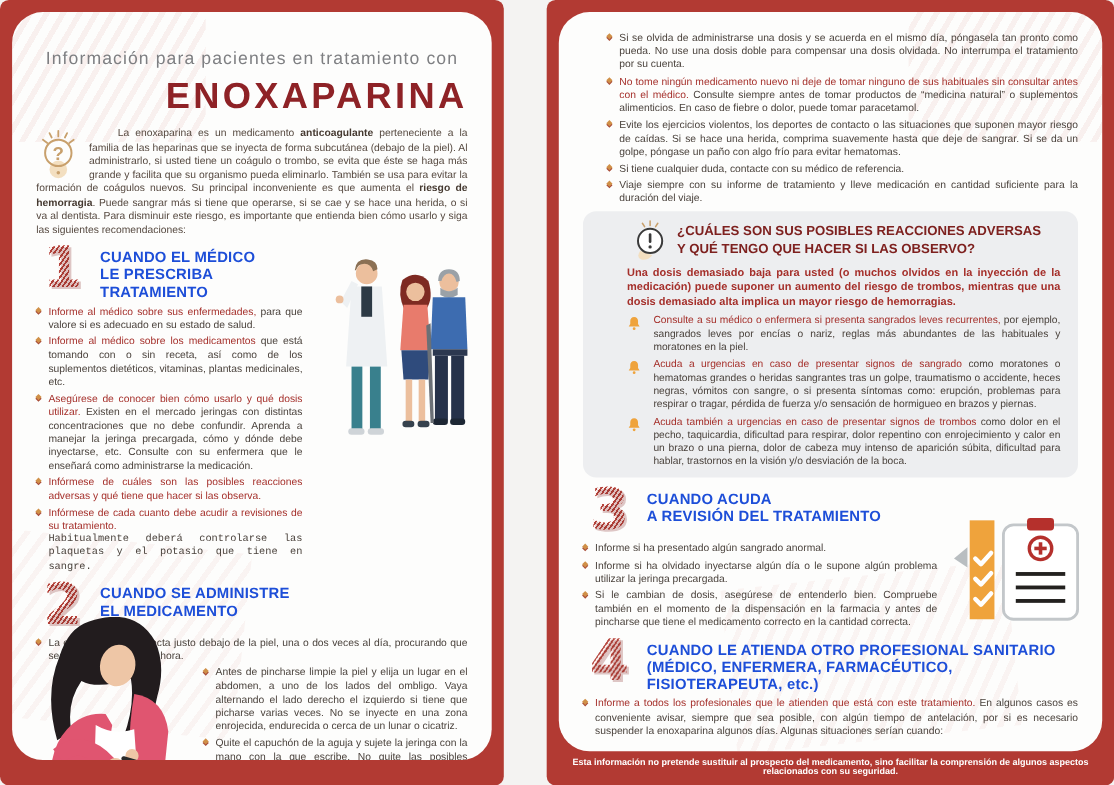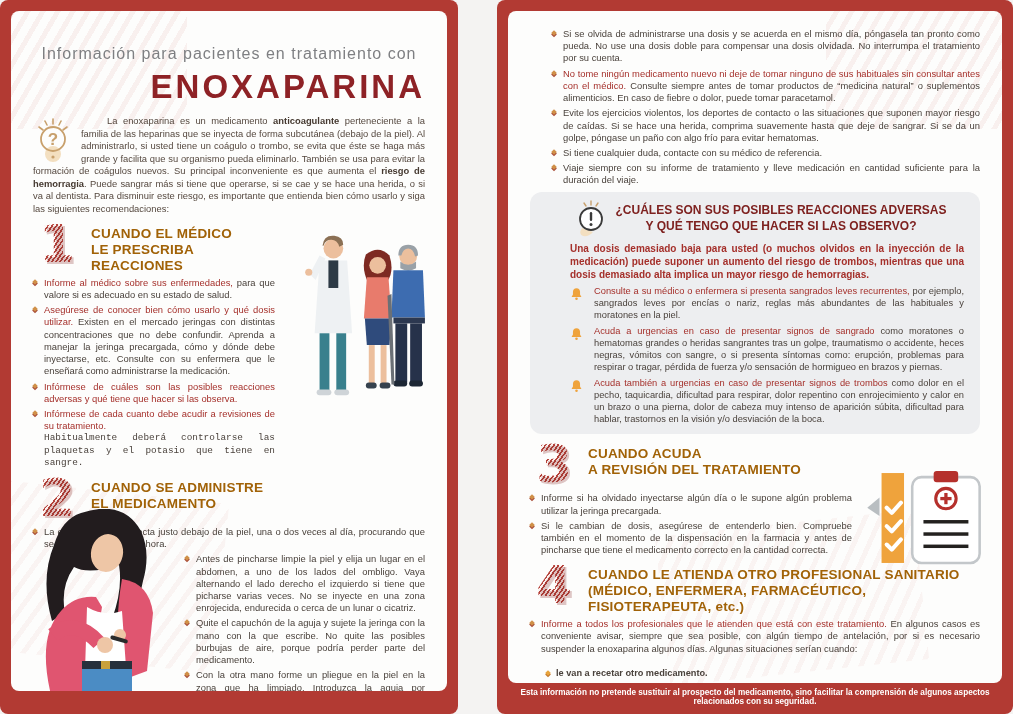--- a/index.html
+++ b/index.html
@@ -3,21 +3,21 @@
 <meta charset="utf-8">
 <style>
   * { margin:0; padding:0; box-sizing:border-box; }
   html,body { width:1013px; height:714px; }
   body { font-family:"Liberation Sans", sans-serif; background:#f4f3f2; position:relative; overflow:hidden; }
 
   .page { position:absolute; top:0; height:714px; background:#b23a33; border-radius:8px; }
   #page-left  { left:0;   width:458px; }
   #page-right { left:497px; width:516px; }
 
-  .card { position:absolute; background:#fdfdfc; border-radius:8px; overflow:hidden; }
+  .card { position:absolute; background:#fdfdfc; border-radius:28px; overflow:hidden; }
   #page-left  .card { left:11px; right:11px; top:11px; bottom:23px; padding:22px 22px 4px; }
   #page-right .card { left:11px; right:11px; top:11px; bottom:31px; padding:14px 22px 4px; }
 
   .card::before { content:""; position:absolute; top:-12px; width:200px; height:130px; pointer-events:none;
     background:repeating-linear-gradient(120deg, rgba(190,70,60,.07) 0 5px, transparent 5px 13px); }
   #page-left  .card::before { left:-24px; }
   #page-right .card::before { right:-24px; }
   .card::after { content:""; position:absolute; pointer-events:none;
     background:repeating-linear-gradient(120deg, rgba(190,70,60,.05) 0 5px, transparent 5px 14px); }
   #page-left  .card::after { bottom:30px; left:-30px;  width:240px; height:170px; transform:rotate(6deg); }
@@ -34,21 +34,21 @@
   .b { font-weight:bold; color:#453930; }
 
   .sec { margin-top:6px; }
   .sec-head { display:flex; align-items:flex-start; gap:10px; }
   .num { width:48px; flex:none; font-size:52px; font-weight:800; line-height:.92; text-align:center;
          color:#bf5149; text-shadow:2px 2px 0 rgba(130,35,30,.25); font-family:"DejaVu Sans", sans-serif; }
   @supports ((-webkit-background-clip:text) or (background-clip:text)) {
     .num { background:repeating-linear-gradient(-55deg, #b5443c 0 1.6px, #fcf1ef 1.6px 3.4px);
            -webkit-background-clip:text; background-clip:text; color:transparent; }
   }
-  .sec-title { margin-top:5px; color:#a16207; font-weight:bold; font-size:13.5px; line-height:1.18; letter-spacing:.2px; }
+  .sec-title { margin-top:5px; color:#1d4ed8; font-weight:bold; font-size:13.5px; line-height:1.18; letter-spacing:.2px; }
 
   ul.blist { list-style:none; margin-top:3px; }
   .blist li { position:relative; padding-left:11px; margin-bottom:3px; font-size:9.4px; line-height:1.3;
               color:#4a423c; text-align:justify; }
   .mk { position:absolute; left:0; top:3px; width:4px; height:4px; background:#d09048;
         transform:rotate(45deg); box-shadow:1px 1px 0 #a84c38; }
   .lead { color:#a5302b; font-weight:normal; }
   .block { display:block;font-family:Liberation Mono, monospace; }
 
   #sec1 { position:relative; padding-right:150px; min-height:186px; }
@@ -57,21 +57,21 @@
   #sec2 { position:relative; }
   #sec2 .steps { margin-left:152px; min-height:186px; }
   #sec2 .illus { position:absolute; left:-8px; top:34px; width:152px; height:186px; }
 
   
   .toplist { margin:4px 0 0 22px; }
 
   .advbox { position:relative; background:#edeef0; border-radius:12px; padding:8px 16px 5px 40px; margin:5px 0 7px; }
   .adv-head { display:flex; align-items:center; justify-content:center; gap:8px; margin:0 0 4px -14px; }
   .icon-exclaim { width:34px; height:38px; flex:none; }
-  .adv-title { text-align:center; color:#7e211f; font-weight:bold; font-size:12px; line-height:1.3; }
+  .adv-title { text-align:left; color:#7e211f; font-weight:bold; font-size:12px; line-height:1.3; }
   .adv-intro { font-size:10px; font-weight:bold; color:#a5302b; text-align:justify; line-height:1.3; margin-bottom:4px; }
   ul.alerts { list-style:none; }
   .alerts li { position:relative; margin-bottom:4px; font-size:9.3px; line-height:1.3; color:#4a423c; text-align:justify;margin-left:24px; }
   .alerts .bell { position:absolute; left:-26px; top:1px; width:17px; height:17px; }
 
   #sec3 { position:relative; padding-right:128px; }
   #sec3 .illus { position:absolute; right:-6px; top:30px; width:120px; height:94px; }
 
   .cases { list-style:none; margin:13px 0 0 16px;font-weight:bold; }
   .cases li { position:relative; padding-left:10px; margin-bottom:2px; font-size:9.2px; line-height:1.28; color:#4a423c; }
@@ -106,25 +106,26 @@
           <circle cx="20" cy="40" r="1.6" fill="#c8a06c"></circle>
         </svg>
         <p><span>La enoxaparina es un medicamento </span><span class="b">anticoagulante</span><span> perteneciente a la familia de las heparinas que se inyecta de forma subcutánea (debajo de la piel). Al administrarlo, si usted tiene un coágulo o trombo, se evita que éste se haga más grande y facilita que su organismo pueda eliminarlo. También se usa para evitar la formación de coágulos nuevos. Su principal inconveniente es que aumenta el </span><span class="b">riesgo de hemorragia</span><span>. Puede sangrar más si tiene que operarse, si se cae y se hace una herida, o si va al dentista. Para disminuir este riesgo, es importante que entienda bien cómo usarlo y siga las siguientes recomendaciones:</span></p>
       </div>
 
       <div class="sec" id="sec1">
         <div class="sec-head">
           <div class="num">1</div>
           <div class="sec-title">
             <div>CUANDO EL MÉDICO</div>
-            <div>LE PRESCRIBA REACCIONES</div>
+            <div>LE PRESCRIBA TRATAMIENTO</div>
           </div>
         </div>
         <ul class="blist">
           <li><span class="mk"></span><span class="lead">Informe al médico sobre sus enfermedades,</span><span> para que valore si es adecuado en su estado de salud.</span></li>
+          <li><span class="mk"></span><span class="lead">Informe al médico sobre los medicamentos</span><span> que está tomando con o sin receta, así como de los suplementos dietéticos, vitaminas, plantas medicinales, etc.</span></li>
           <li><span class="mk"></span><span class="lead">Asegúrese de conocer bien cómo usarlo y qué dosis utilizar.</span><span> Existen en el mercado jeringas con distintas concentraciones que no debe confundir. Aprenda a manejar la jeringa precargada, cómo y dónde debe inyectarse, etc. Consulte con su enfermera que le enseñará como administrarse la medicación.</span></li>
           <li><span class="mk"></span><span class="lead">Infórmese de cuáles son las posibles reacciones adversas y qué tiene que hacer si las observa.</span><span></span></li>
           <li><span class="mk"></span><span class="lead">Infórmese de cada cuanto debe acudir a revisiones de su tratamiento.</span><span class="block">Habitualmente deberá controlarse las plaquetas y el potasio que tiene en sangre.</span></li>
         </ul>
         <svg class="illus" viewBox="0 0 150 195">
           <g>
             <path d="M44 36 L34 58 L28 52 L38 33 Z" fill="#eef1f3"></path>
               <circle cx="27" cy="50" r="3.6" fill="#ecbf9d"></circle>
             <circle cx="52" cy="26" r="10" fill="#ecbf9d"></circle>
             <path d="M41 23 q1-11 12-10 q9 1 9 9 l-4 2 q-2-7-8-7 q-6 0-8 6z" fill="#8b7054"></path>
@@ -255,20 +256,21 @@
 
       <div class="sec" id="sec3">
         <div class="sec-head">
           <div class="num">3</div>
           <div class="sec-title">
             <div>CUANDO ACUDA</div>
             <div>A REVISIÓN DEL TRATAMIENTO</div>
           </div>
         </div>
         <ul class="blist">
+          <li><span class="mk"></span><span>Informe si ha presentado algún sangrado anormal.</span></li>
           <li><span class="mk"></span><span>Informe si ha olvidado inyectarse algún día o le supone algún problema utilizar la jeringa precargada.</span></li>
           <li><span class="mk"></span><span>Si le cambian de dosis, asegúrese de entenderlo bien. Compruebe también en el momento de la dispensación en la farmacia y antes de pincharse que tiene el medicamento correcto en la cantidad correcta.</span></li>
         </ul>
         <svg class="illus" viewBox="0 0 115 92">
           <path d="M12 26 L0 36 L12 44 Z" fill="#b9bec1"></path>
           <rect x="14" y="2" width="22" height="88" fill="#efa33c"></rect>
           <g stroke="#ffffff" stroke-width="4" fill="none" stroke-linecap="round" stroke-linejoin="round">
             <path d="M19 36 l5 5 l9 -10"></path>
               <path d="M19 54 l5 5 l9 -10"></path>
               <path d="M19 72 l5 5 l9 -10"></path>

